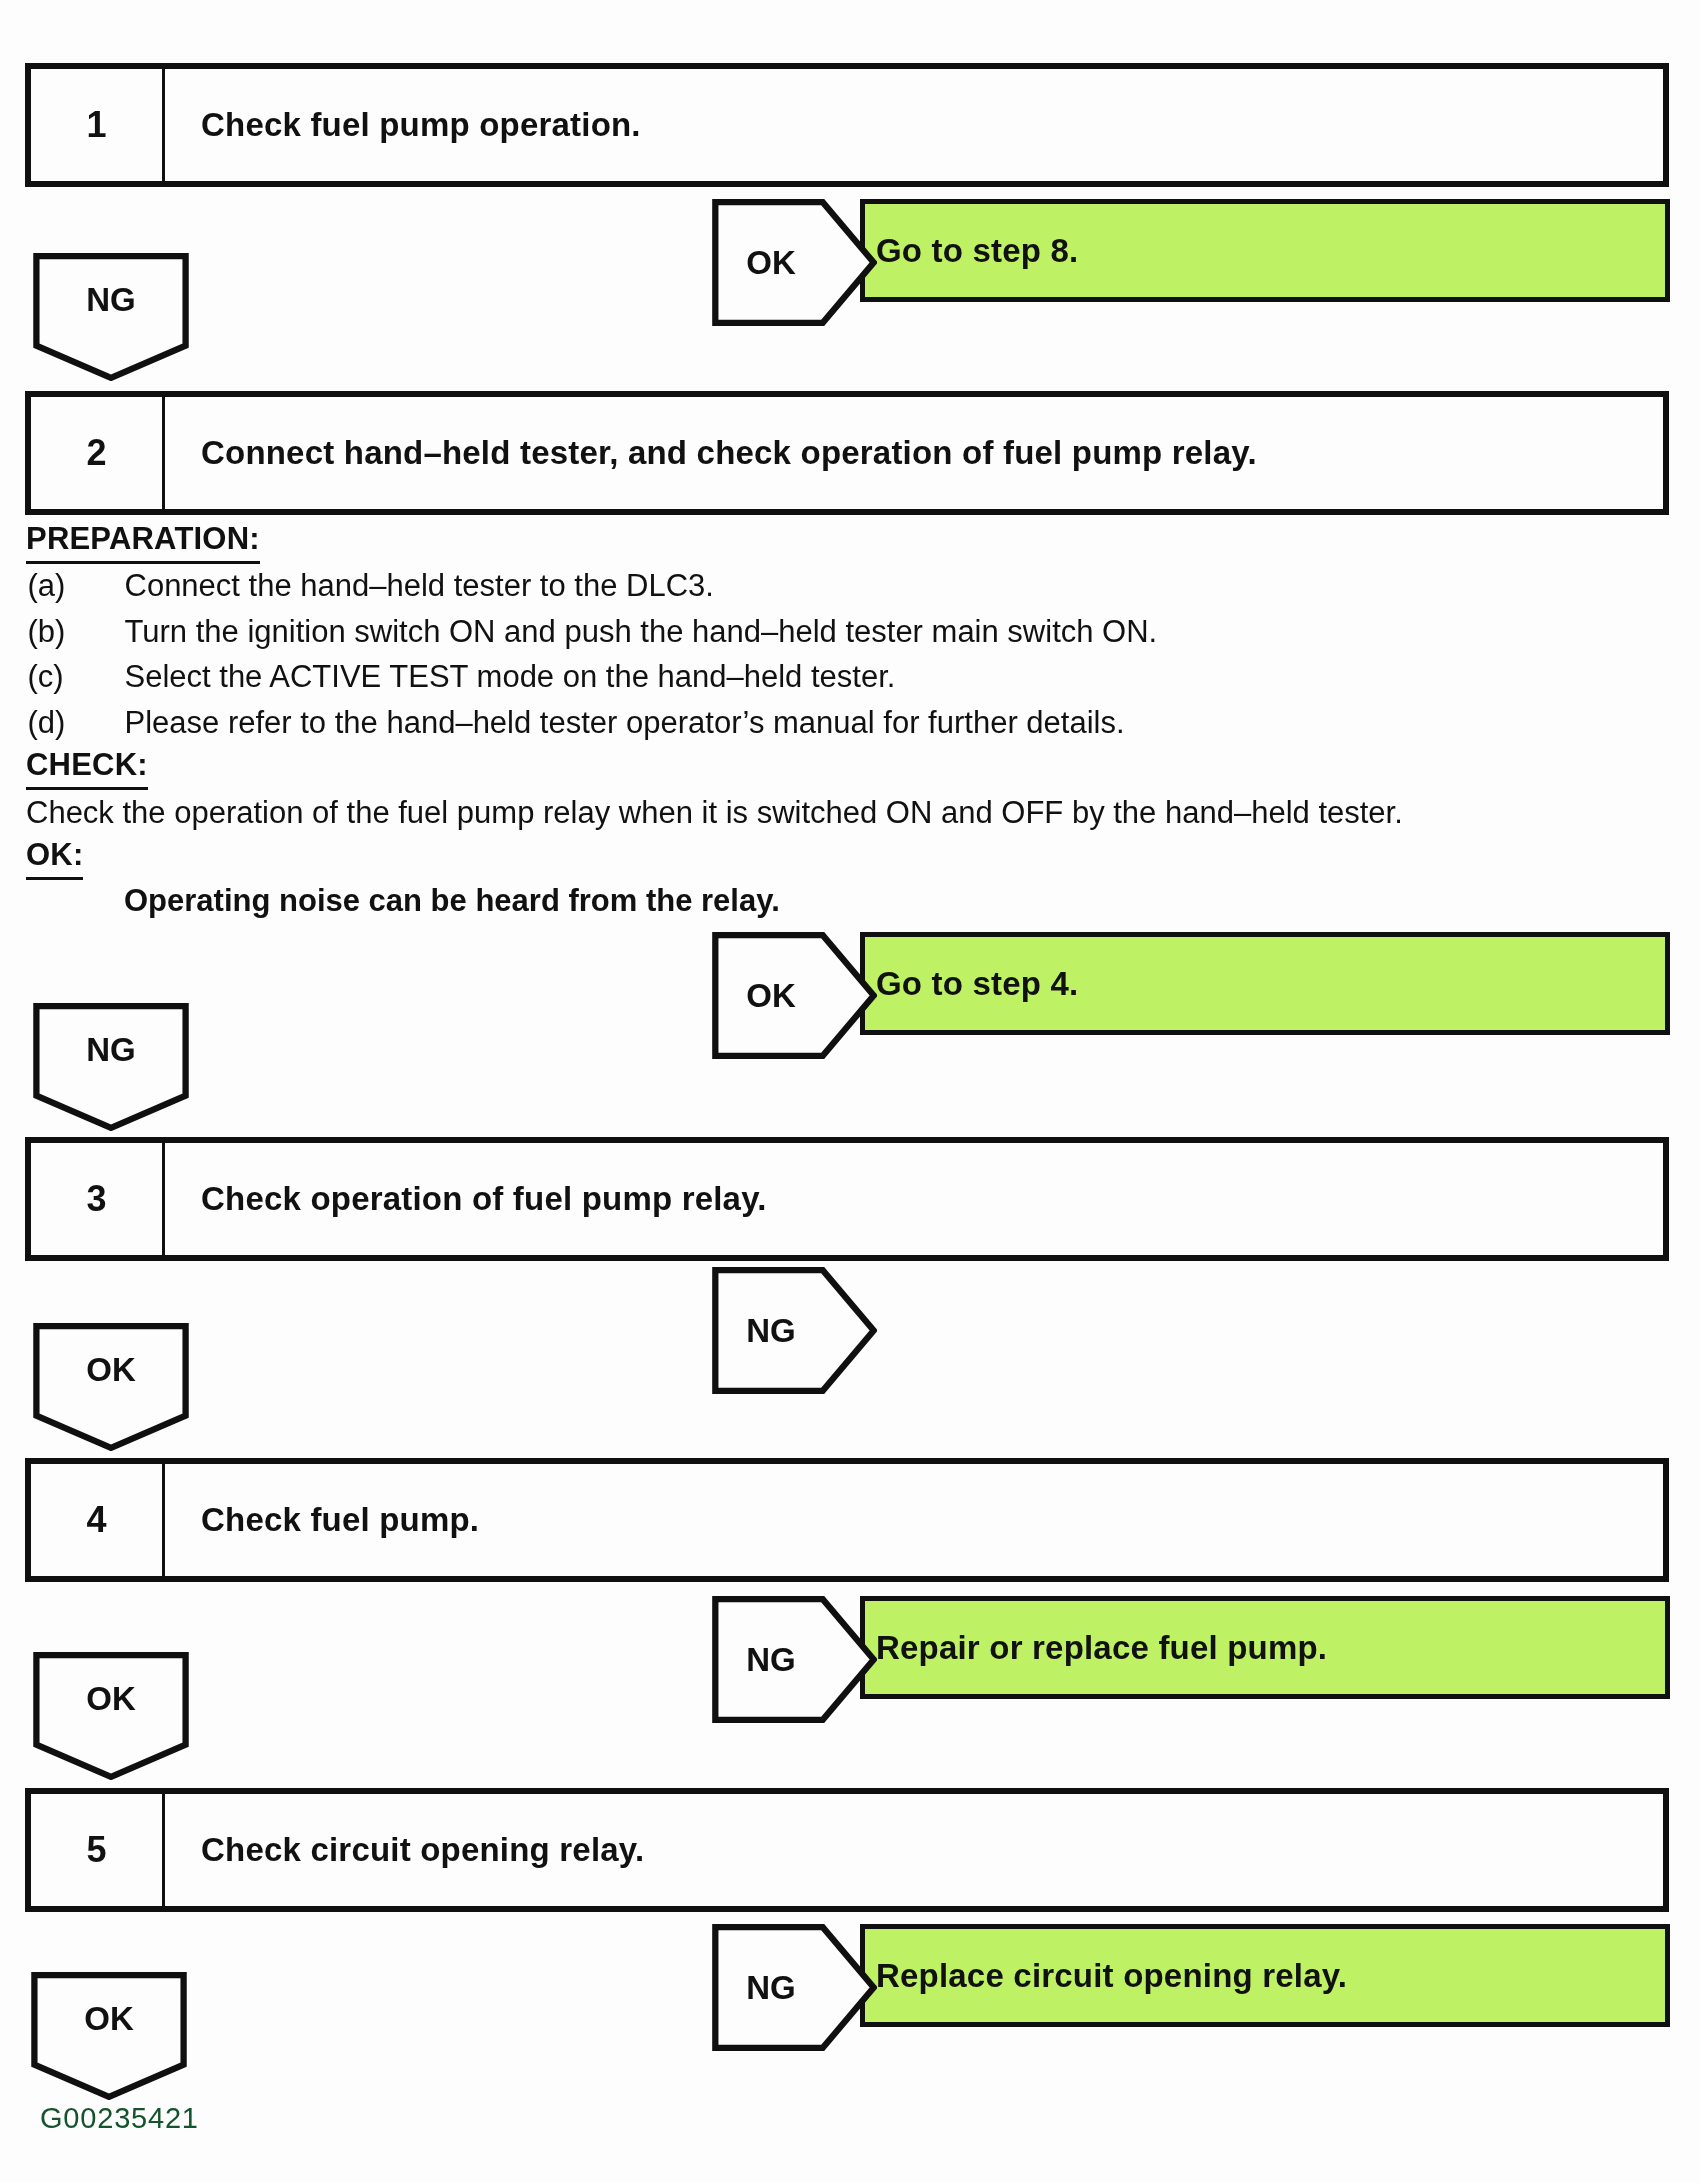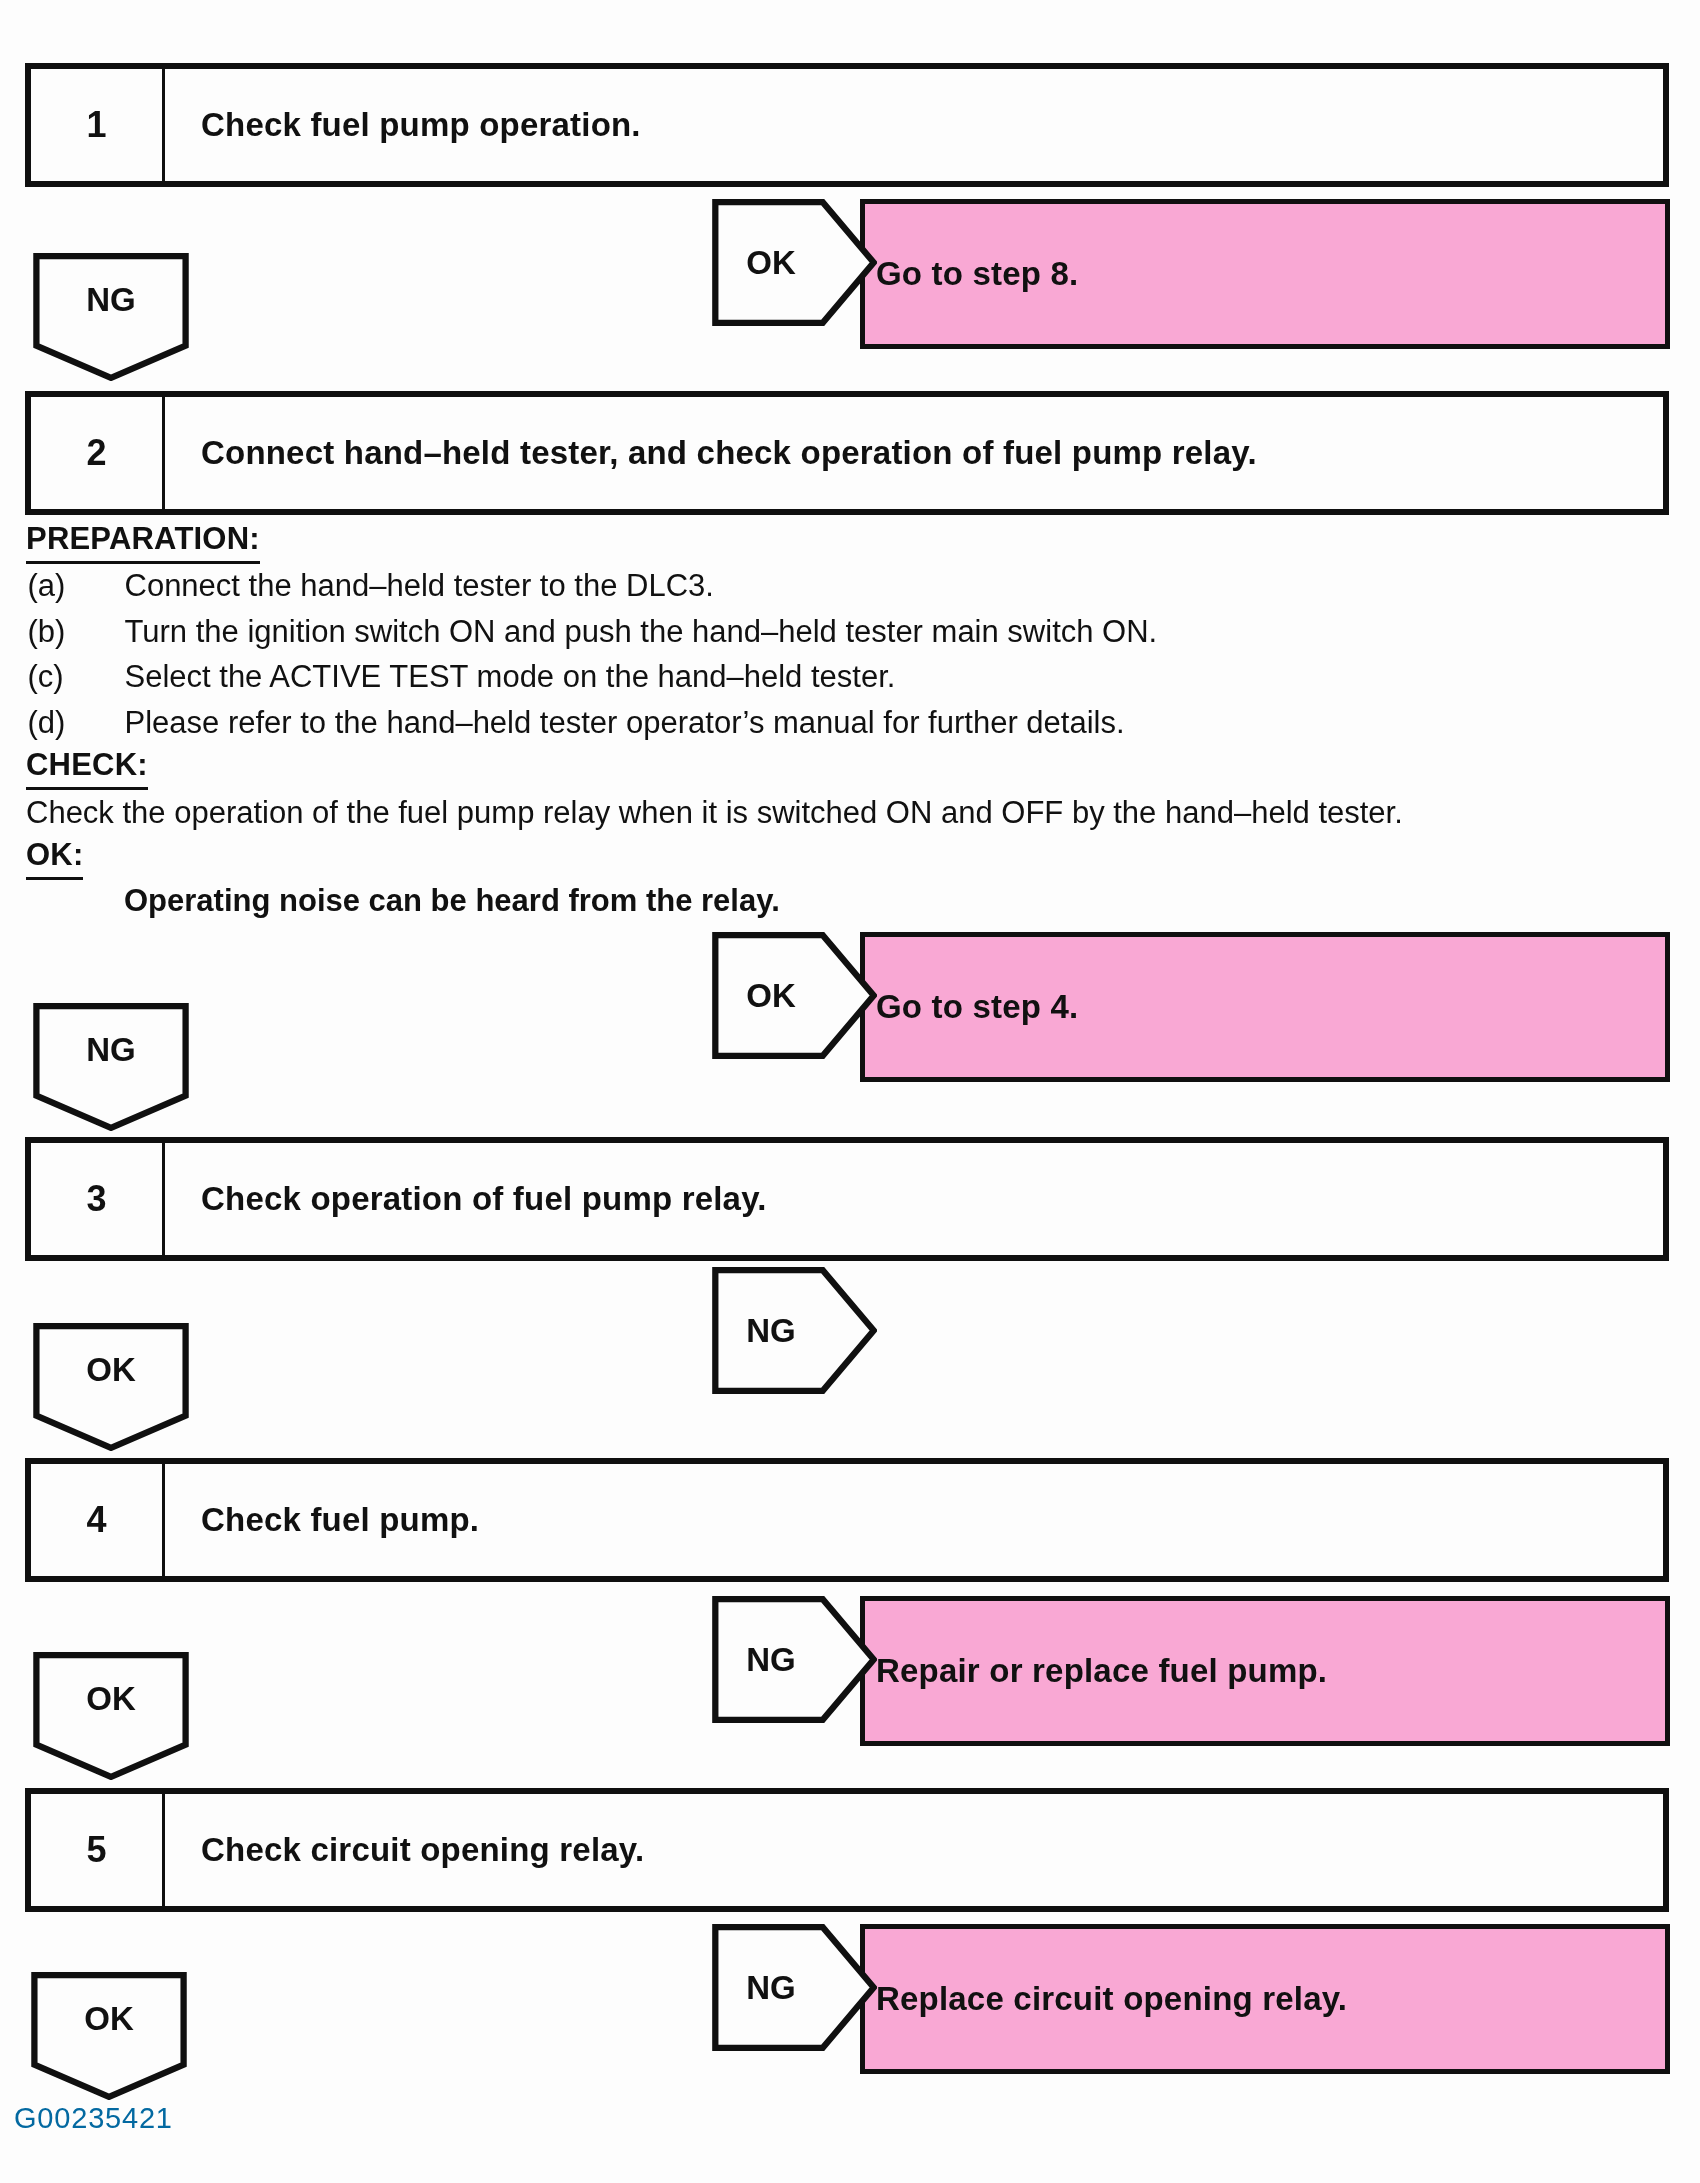--- a/index.html
+++ b/index.html
@@ -47,23 +47,23 @@
     position: absolute;
     left: 712px;
     width: 957px;
     height: 127px;
   }
   .result-box {
     position: absolute;
     left: 148px;
     top: 0;
     width: 810px;
-    height: 150px;
+    height: 103px;
     border: 5.5px solid #101010;
-    background: #f9a8d4;
+    background: #bef264;
     box-sizing: border-box;
     display: flex;
     align-items: center;
   }
   .result-text {
     padding-left: 11px;
     font-size: 33px;
     font-weight: bold;
     letter-spacing: 0.2px;
   }
@@ -135,25 +135,25 @@
   .body-line {
     position: absolute;
     left: 26px;
     width: 1648px;
     font-size: 31px;
   }
   .bold { font-weight: bold; }
   
   .figure-id {
     position: absolute;
-    left: 14px;
+    left: 40px;
     top: 2102px;
     font-size: 29px;
     letter-spacing: 0.8px;
-    color: #0369a1;
+    color: #14532d;
   }
 </style>
 </head>
 <body>
 
 <div class="page">
 
   <div class="step-box" style="top:63px">
     <div class="step-num">1</div>
     <div class="step-title">Check fuel pump operation.</div>

